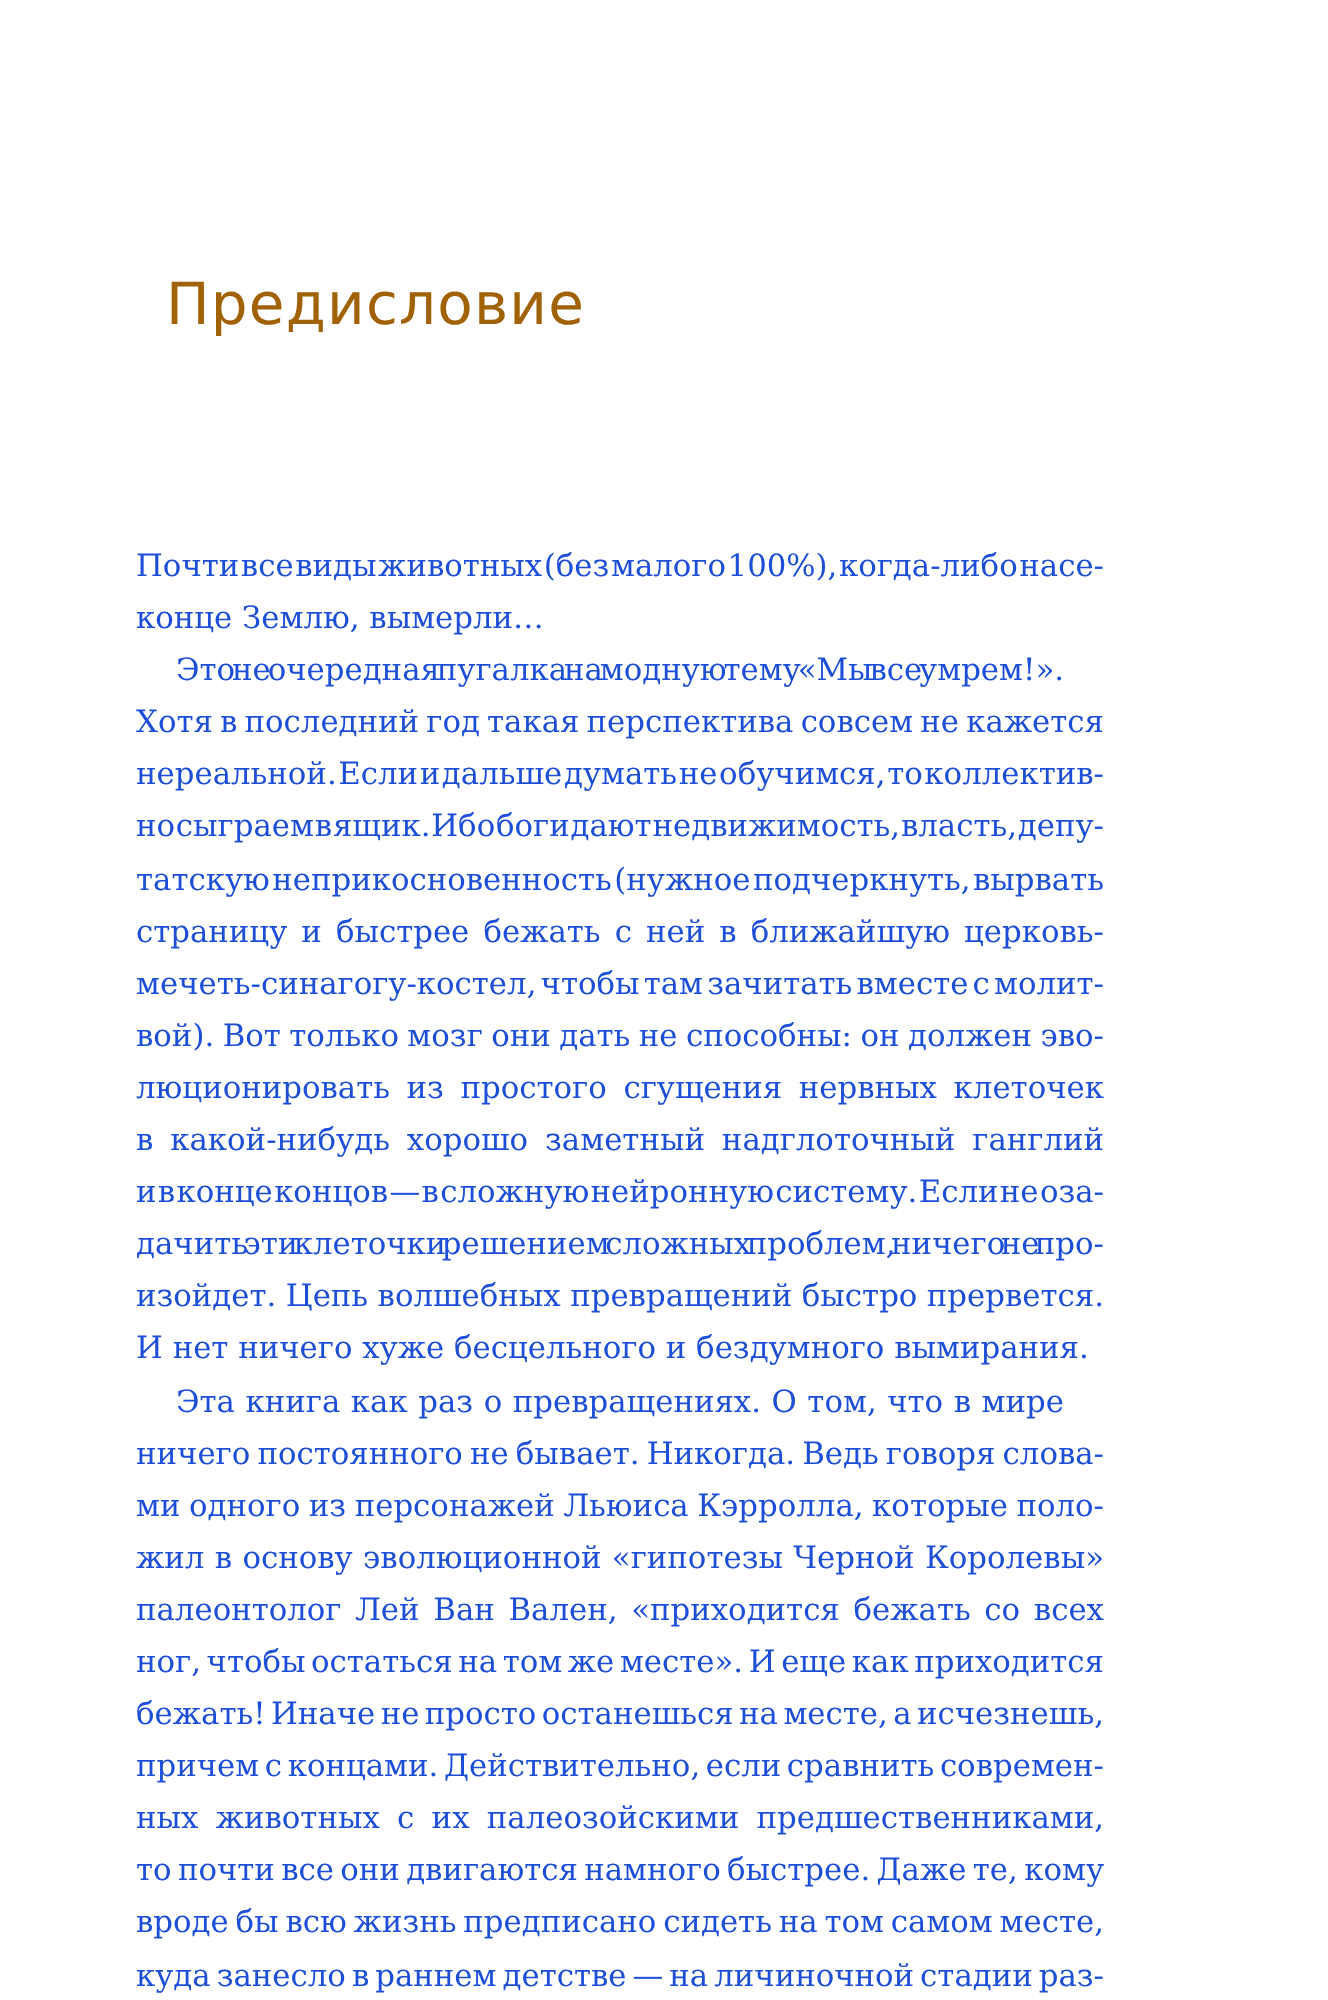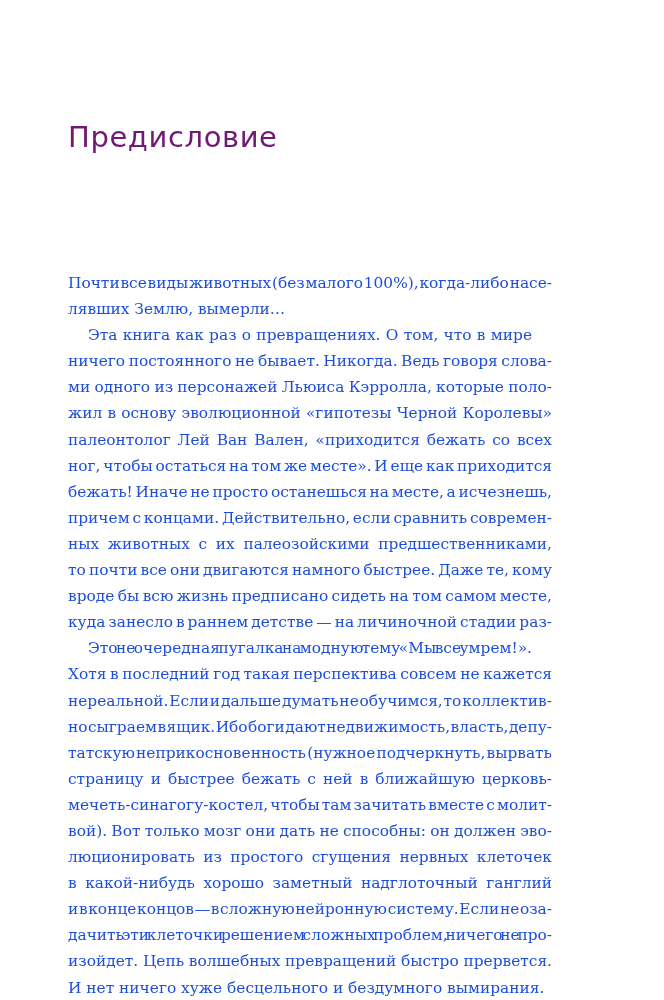--- a/index.html
+++ b/index.html
@@ -16,26 +16,26 @@
     .page {
       position: absolute;
       left: 0; top: 0;
       width: 664px; height: 1000px;
       background: #ffffff;
     }
     .heading {
       position: absolute;
       left: 68px;
       top: 117px;
-      margin: 0;
+      margin: 15px;
       font-family: "DejaVu Sans", sans-serif;
       font-weight: normal;
       font-size: 29px;
       letter-spacing: 0.6px;
-      color: #701a75;
+      color: #a16207;
       line-height: 40px;
       white-space: nowrap;
     }
     .body-text {
       position: absolute;
       left: 68px;
       top: 270px;
       width: 484px;
       font-family: "DejaVu Serif", serif;
       font-size: 15.4px;
@@ -67,60 +67,21 @@
 <div class="page">
   <h1 class="heading">Предисловие</h1>
 
   <div class="body-text">
 
     <div>
       <span class="line">
           <span class="line-inner" style="text-align: justify; text-align-last: left; white-space: nowrap; word-spacing: -4.09766px;">Почти все виды животных (без малого 100%), когда-либо насе-</span>
         </span>
       <span class="line last">
-          <span class="line-inner" style="text-align: justify; text-align-last: left; white-space: nowrap;">лявших Землю, вымерли…</span>
-        </span>
-    </div>
-
-    <div>
-      <span class="line indent">
-          <span class="line-inner" style="text-align: justify; text-align-last: left; white-space: nowrap; word-spacing: 0.39375px;">Эта книга как раз о превращениях. О том, что в мире</span>
-        </span>
-      <span class="line">
-          <span class="line-inner" style="text-align: justify; text-align-last: left; white-space: nowrap; word-spacing: -1.33259px;">ничего постоянного не бывает. Никогда. Ведь говоря слова-</span>
-        </span>
-      <span class="line">
-          <span class="line-inner" style="text-align: justify; text-align-last: left; white-space: nowrap; word-spacing: -0.604911px;">ми одного из персонажей Льюиса Кэрролла, которые поло-</span>
-        </span>
-      <span class="line">
-          <span class="line-inner" style="text-align: justify; text-align-last: left; white-space: nowrap; word-spacing: 0.296875px;">жил в основу эволюционной «гипотезы Черной Королевы»</span>
-        </span>
-      <span class="line">
-          <span class="line-inner" style="text-align: justify; text-align-last: left; white-space: nowrap; word-spacing: 1.95312px;">палеонтолог Лей Ван Вален, «приходится бежать со всех</span>
-        </span>
-      <span class="line">
-          <span class="line-inner" style="text-align: justify; text-align-last: left; white-space: nowrap; word-spacing: -2.10156px;">ног, чтобы остаться на том же месте». И еще как приходится</span>
-        </span>
-      <span class="line">
-          <span class="line-inner" style="text-align: justify; text-align-last: left; white-space: nowrap; word-spacing: -2.1875px;">бежать! Иначе не просто останешься на месте, а исчезнешь,</span>
-        </span>
-      <span class="line">
-          <span class="line-inner" style="text-align: justify; text-align-last: left; white-space: nowrap; word-spacing: -2.10156px;">причем с концами. Действительно, если сравнить современ-</span>
-        </span>
-      <span class="line">
-          <span class="line-inner" style="text-align: justify; text-align-last: left; white-space: nowrap; word-spacing: 3.75937px;">ных животных с их палеозойскими предшественниками,</span>
-        </span>
-      <span class="line">
-          <span class="line-inner" style="text-align: justify; text-align-last: left; white-space: nowrap; word-spacing: -1.73264px;">то почти все они двигаются намного быстрее. Даже те, кому</span>
-        </span>
-      <span class="line">
-          <span class="line-inner" style="text-align: justify; text-align-last: left; white-space: nowrap; word-spacing: -1.48264px;">вроде бы всю жизнь предписано сидеть на том самом месте,</span>
-        </span>
-      <span class="line">
-          <span class="line-inner" style="text-align: justify; text-align-last: left; white-space: nowrap; word-spacing: -1.88368px;">куда занесло в раннем детстве — на личиночной стадии раз-</span>
+          <span class="line-inner" style="text-align: justify; text-align-last: left; white-space: nowrap;">конце Землю, вымерли…</span>
         </span>
     </div>
 
     <div>
       <span class="line indent">
           <span class="line-inner" style="text-align: justify; text-align-last: left; white-space: nowrap; word-spacing: -6.44271px;">Это не очередная пугалка на модную тему «Мы все умрем!».</span>
         </span>
       <span class="line">
           <span class="line-inner" style="text-align: justify; text-align-last: left; white-space: nowrap; word-spacing: -1.31055px;">Хотя в последний год такая перспектива совсем не кажется</span>
         </span>
@@ -154,14 +115,53 @@
       <span class="line">
           <span class="line-inner" style="text-align: justify; text-align-last: left; white-space: nowrap; word-spacing: -7.16211px;">дачить эти клеточки решением сложных проблем, ничего не про-</span>
         </span>
       <span class="line">
           <span class="line-inner" style="text-align: justify; text-align-last: left; white-space: nowrap; word-spacing: -0.165625px;">изойдет. Цепь волшебных превращений быстро прервется.</span>
         </span>
       <span class="line last">
           <span class="line-inner" style="text-align: justify; text-align-last: left; white-space: nowrap;">И нет ничего хуже бесцельного и бездумного вымирания.</span>
         </span>
     </div>
+
+    <div>
+      <span class="line indent">
+          <span class="line-inner" style="text-align: justify; text-align-last: left; white-space: nowrap; word-spacing: 0.39375px;">Эта книга как раз о превращениях. О том, что в мире</span>
+        </span>
+      <span class="line">
+          <span class="line-inner" style="text-align: justify; text-align-last: left; white-space: nowrap; word-spacing: -1.33259px;">ничего постоянного не бывает. Никогда. Ведь говоря слова-</span>
+        </span>
+      <span class="line">
+          <span class="line-inner" style="text-align: justify; text-align-last: left; white-space: nowrap; word-spacing: -0.604911px;">ми одного из персонажей Льюиса Кэрролла, которые поло-</span>
+        </span>
+      <span class="line">
+          <span class="line-inner" style="text-align: justify; text-align-last: left; white-space: nowrap; word-spacing: 0.296875px;">жил в основу эволюционной «гипотезы Черной Королевы»</span>
+        </span>
+      <span class="line">
+          <span class="line-inner" style="text-align: justify; text-align-last: left; white-space: nowrap; word-spacing: 1.95312px;">палеонтолог Лей Ван Вален, «приходится бежать со всех</span>
+        </span>
+      <span class="line">
+          <span class="line-inner" style="text-align: justify; text-align-last: left; white-space: nowrap; word-spacing: -2.10156px;">ног, чтобы остаться на том же месте». И еще как приходится</span>
+        </span>
+      <span class="line">
+          <span class="line-inner" style="text-align: justify; text-align-last: left; white-space: nowrap; word-spacing: -2.1875px;">бежать! Иначе не просто останешься на месте, а исчезнешь,</span>
+        </span>
+      <span class="line">
+          <span class="line-inner" style="text-align: justify; text-align-last: left; white-space: nowrap; word-spacing: -2.10156px;">причем с концами. Действительно, если сравнить современ-</span>
+        </span>
+      <span class="line">
+          <span class="line-inner" style="text-align: justify; text-align-last: left; white-space: nowrap; word-spacing: 3.75937px;">ных животных с их палеозойскими предшественниками,</span>
+        </span>
+      <span class="line">
+          <span class="line-inner" style="text-align: justify; text-align-last: left; white-space: nowrap; word-spacing: -1.73264px;">то почти все они двигаются намного быстрее. Даже те, кому</span>
+        </span>
+      <span class="line">
+          <span class="line-inner" style="text-align: justify; text-align-last: left; white-space: nowrap; word-spacing: -1.48264px;">вроде бы всю жизнь предписано сидеть на том самом месте,</span>
+        </span>
+      <span class="line">
+          <span class="line-inner" style="text-align: justify; text-align-last: left; white-space: nowrap; word-spacing: -1.88368px;">куда занесло в раннем детстве — на личиночной стадии раз-</span>
+        </span>
+    </div>
   </div>
 </div>
 
 </body></html>

